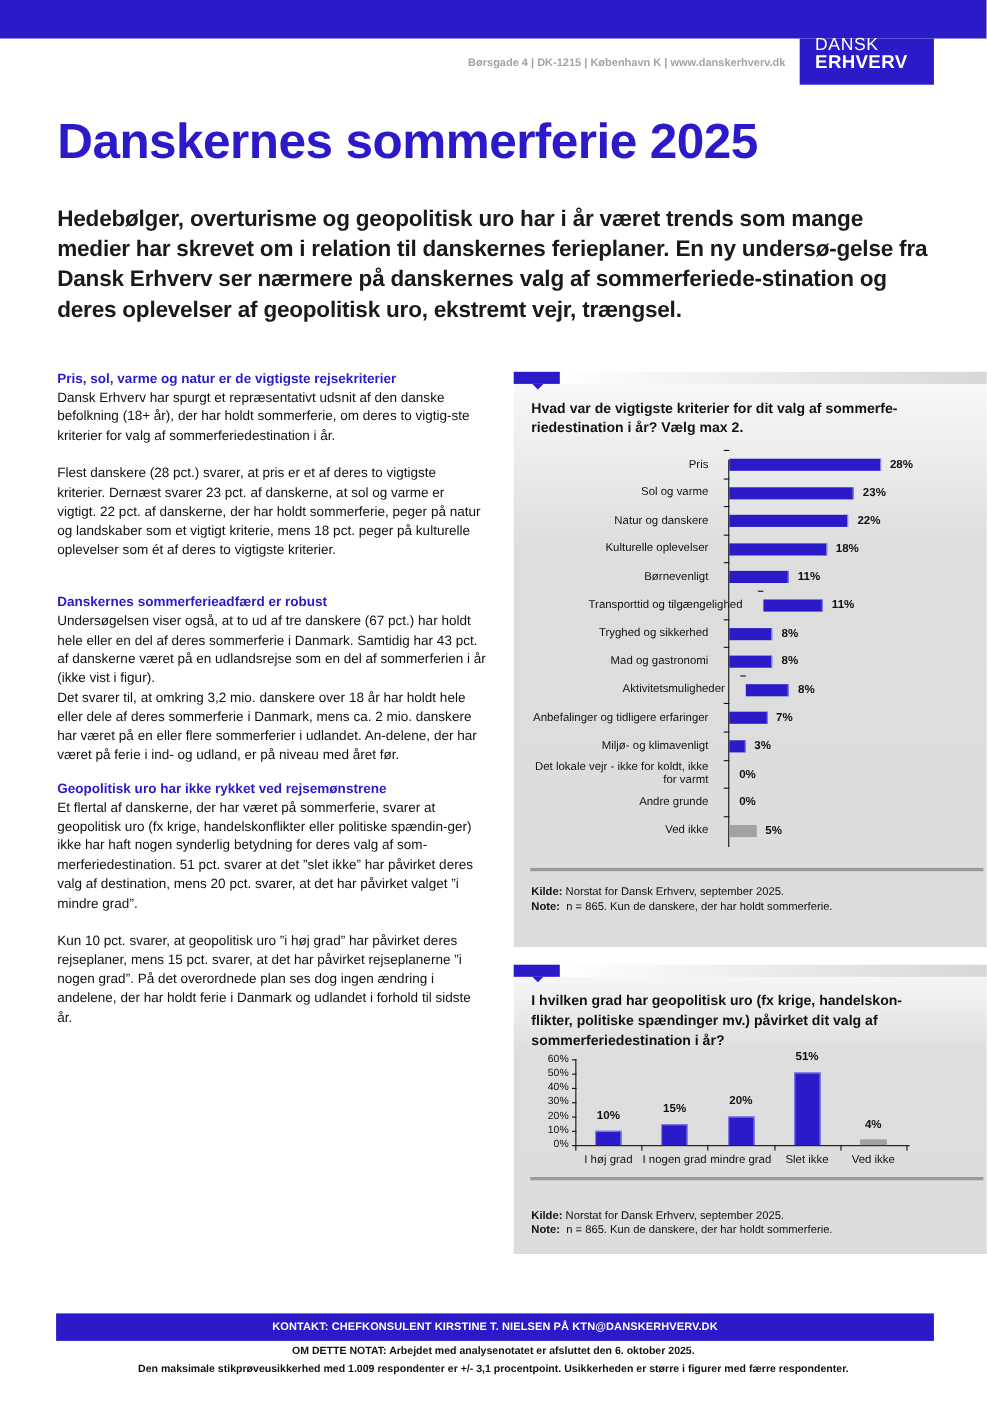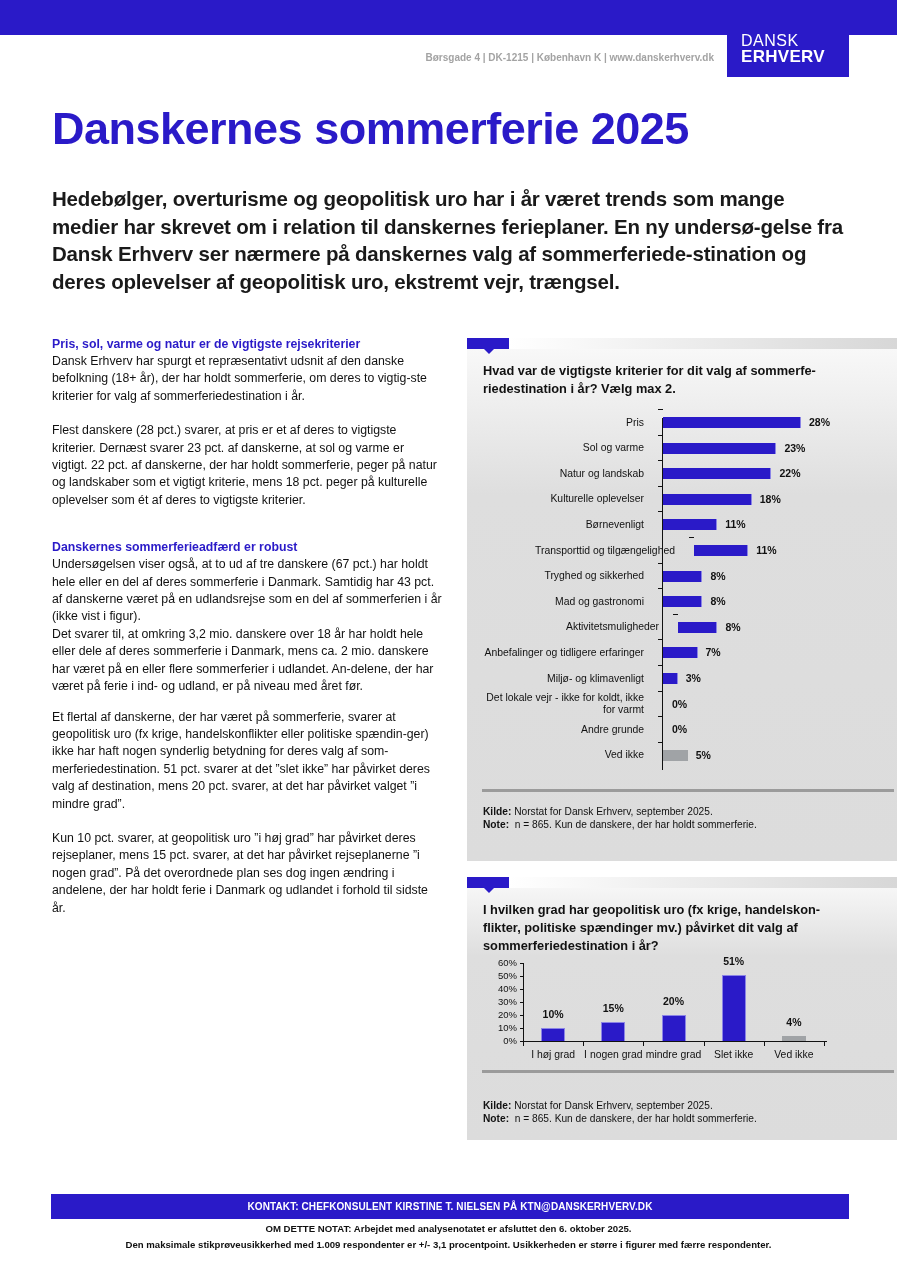--- a/index.html
+++ b/index.html
@@ -75,20 +75,21 @@
   <h3>Pris, sol, varme og natur er de vigtigste rejsekriterier</h3>
   <p>Dansk Erhverv har spurgt et repræsentativt udsnit af den danske befolkning (18+ år), der har holdt sommerferie, om deres to vigtig-ste kriterier for valg af sommerferiedestination i år.</p>
   <div class="gap"></div>
   <p>Flest danskere (28 pct.) svarer, at pris er et af deres to vigtigste kriterier. Dernæst svarer 23 pct. af danskerne, at sol og varme er vigtigt. 22 pct. af danskerne, der har holdt sommerferie, peger på natur og landskaber som et vigtigt kriterie, mens 18 pct. peger på kulturelle oplevelser som ét af deres to vigtigste kriterier.</p>
   <div class="gap"></div>
   <div class="gap-s"></div>
   <h3>Danskernes sommerferieadfærd er robust</h3>
   <p>Undersøgelsen viser også, at to ud af tre danskere (67 pct.) har holdt hele eller en del af deres sommerferie i Danmark. Samtidig har 43 pct. af danskerne været på en udlandsrejse som en del af sommerferien i år (ikke vist i figur).</p>
   <p>Det svarer til, at omkring 3,2 mio. danskere over 18 år har holdt hele eller dele af deres sommerferie i Danmark, mens ca. 2 mio. danskere har været på en eller flere sommerferier i udlandet. An-delene, der har været på ferie i ind- og udland, er på niveau med året før.</p>
   <div class="gap-s"></div>
+  <h3>Geopolitisk uro har ikke rykket ved rejsemønstrene</h3>
   <p>Et flertal af danskerne, der har været på sommerferie, svarer at geopolitisk uro (fx krige, handelskonflikter eller politiske spændin-ger) ikke har haft nogen synderlig betydning for deres valg af som-merferiedestination. 51 pct. svarer at det ”slet ikke” har påvirket deres valg af destination, mens 20 pct. svarer, at det har påvirket valget ”i mindre grad”.</p>
   <div class="gap"></div>
   <p>Kun 10 pct. svarer, at geopolitisk uro ”i høj grad” har påvirket deres rejseplaner, mens 15 pct. svarer, at det har påvirket rejseplanerne ”i nogen grad”. På det overordnede plan ses dog ingen ændring i andelene, der har holdt ferie i Danmark og udlandet i forhold til sidste år.</p>
 </div>
 
 <div class="panel" id="panel1">
   <div class="tab"></div>
   <div class="tab-notch"></div>
   <div class="strip"></div>
   <div class="ptitle" style="top:24px; width:350px;">Hvad var de vigtigste kriterier for dit valg af sommerfe-riedestination i år? Vælg max 2.</div>
@@ -101,21 +102,21 @@
         <div class="val" style="left: 342.04px;">28%</div>
       </div>
       <div class="hrow" style="top: 97.6px;">
         <div class="tick"></div>
         <div class="lab">Sol og varme</div>
         <div class="bar" style="width: 113.39px;"></div>
         <div class="val" style="left: 317.39px;">23%</div>
       </div>
       <div class="hrow" style="top: 123.2px;">
         <div class="tick"></div>
-        <div class="lab">Natur og landskab</div>
+        <div class="lab">Natur og danskere</div>
         <div class="bar" style="width: 108.46px;"></div>
         <div class="val" style="left: 312.46px;">22%</div>
       </div>
       <div class="hrow" style="top: 148.8px;">
         <div class="tick"></div>
         <div class="lab">Kulturelle oplevelser</div>
         <div class="bar" style="width: 88.74px;"></div>
         <div class="val" style="left: 292.74px;">18%</div>
       </div>
       <div class="hrow" style="top: 174.4px;">

